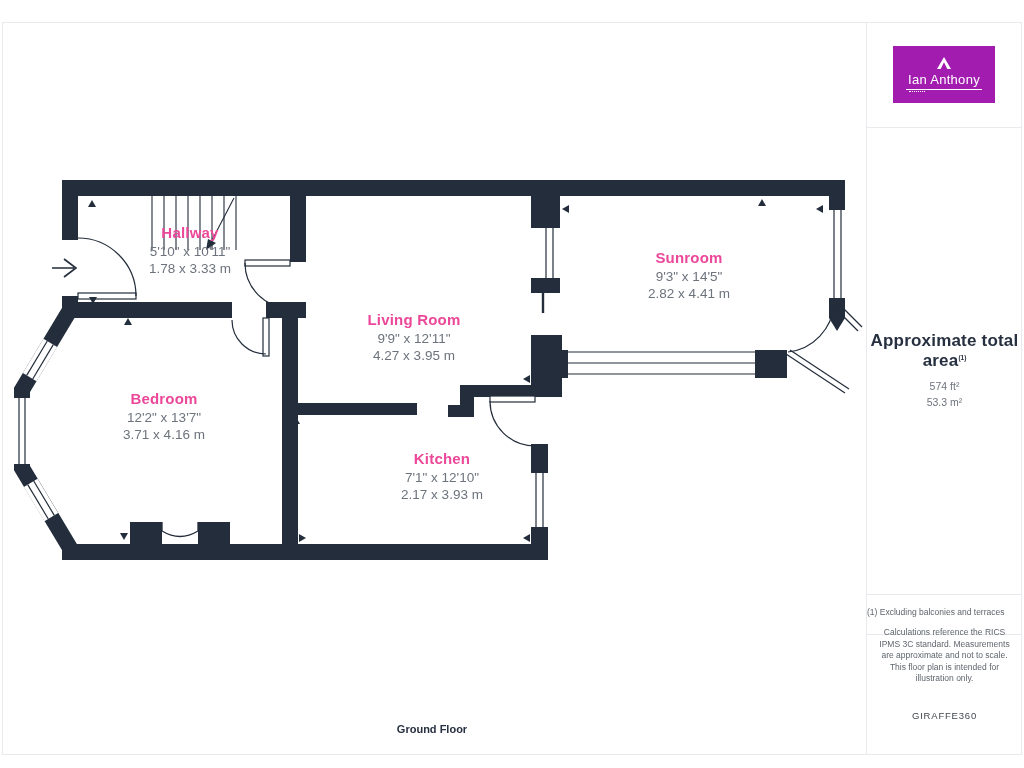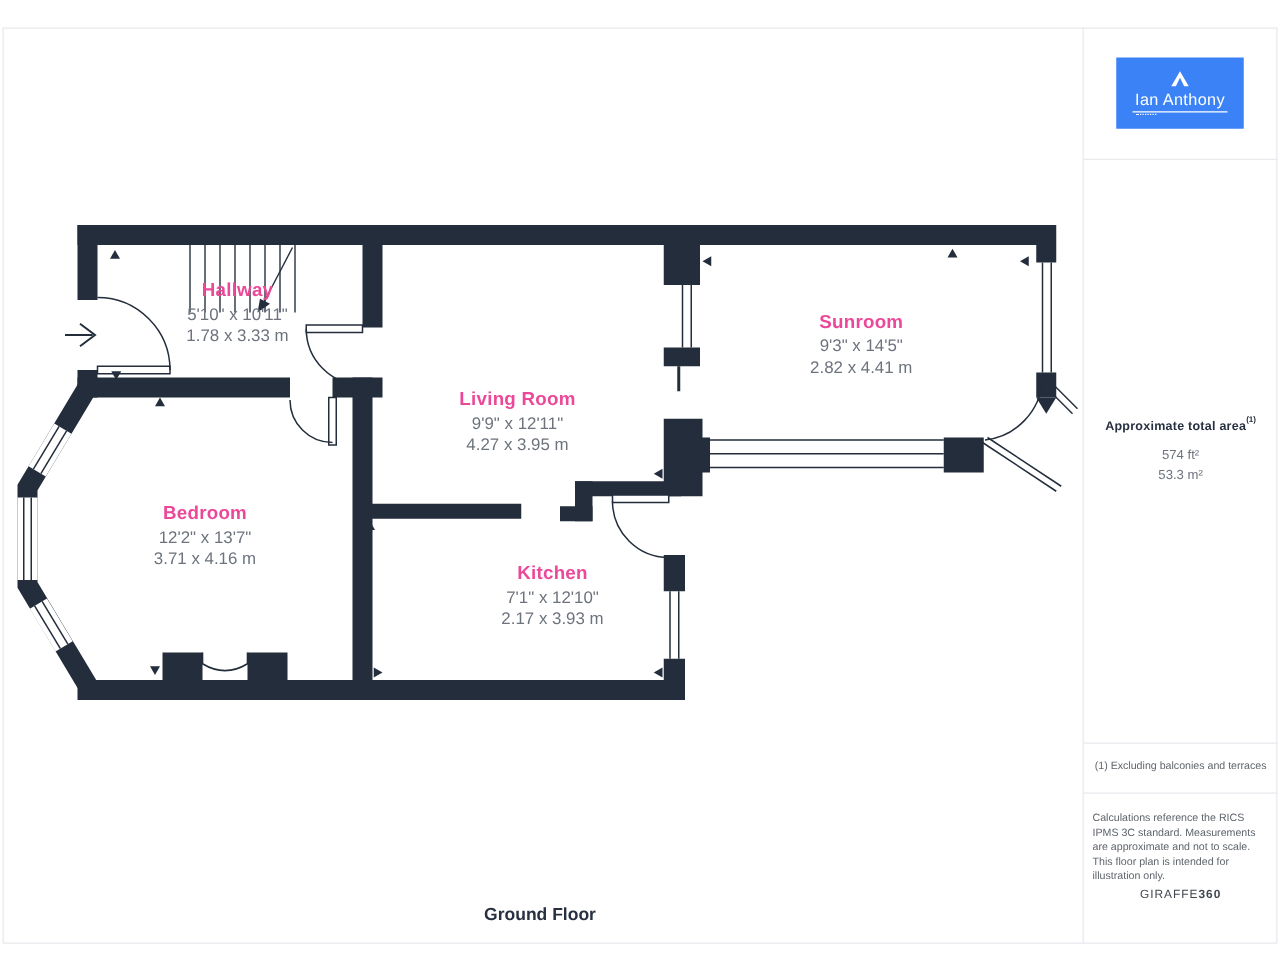--- a/index.html
+++ b/index.html
@@ -11,38 +11,38 @@
   .frame{position:absolute;left:2px;top:22px;width:1018px;height:731px;
     border:1px solid #e9e9ee;pointer-events:none;}
   .vdiv{position:absolute;left:866px;top:22px;width:1px;height:733px;background:#e9e9ee;}
   .hdiv{position:absolute;left:867px;width:155px;height:1px;background:#e9e9ee;}
   .plan-svg{position:absolute;left:0;top:0;}
   .room-label{position:absolute;transform:translateX(-50%);text-align:center;white-space:nowrap;}
   .room-name{font-size:15px;font-weight:bold;color:#ec4899;letter-spacing:.2px;}
   .room-dim{font-size:13.5px;color:#6d737d;line-height:17px;}
   .room-dim.first{margin-top:2px;}
   .floor-label{position:absolute;left:432px;top:723px;transform:translateX(-50%);
-    font-size:14px;font-weight:bold;color:#273040;}
-  .logo{position:absolute;left:893px;top:46px;width:102px;height:57px;background:#3b82f6;
+    font-size:11px;font-weight:bold;color:#273040;}
+  .logo{position:absolute;left:893px;top:46px;width:102px;height:57px;background:#a21caf;
     display:flex;flex-direction:column;align-items:center;justify-content:center;}
   .logo-text{color:#ffffff;font-size:13px;border-bottom:1px solid #ffffff;
     padding:1px 2px 2px 2px;margin-top:1px;letter-spacing:.3px;}
   .logo-dashes{width:16px;height:1px;border-top:1px dotted #ffffff;margin-top:1px;align-self:flex-start;margin-left:16px;}
   .area-block{position:absolute;left:867px;top:331px;width:155px;text-align:center;}
-  .area-title{font-size:10px;font-weight:bold;color:#273040;letter-spacing:.2px;}
+  .area-title{font-size:17px;font-weight:bold;color:#273040;letter-spacing:.2px;}
   .area-sup{font-size:6.5px;vertical-align:super;font-weight:bold;color:#273040;}
   .area-val{font-size:10.5px;color:#6d737d;line-height:16px;}
   .area-val.first{margin-top:7px;}
-  .footnote{position:absolute;left:867px;top:607px;width:155px;text-align:center;
+  .footnote{position:absolute;left:867px;top:607px;width:155px;
     font-size:8.5px;color:#5f656c;}
-  .disclaimer{position:absolute;left:874px;top:649px;width:141px;
+  .disclaimer{position:absolute;left:874px;top:627px;width:141px;text-align:center;
     font-size:8.5px;line-height:11.5px;color:#5f656c;}
   .brand{position:absolute;left:867px;top:710px;width:155px;text-align:center;
     font-size:9.5px;letter-spacing:.8px;color:#40474e;}
-  .brand b{font-weight:bold;}
+  .brand b{font-weight:normal;}
 </style>
 </head>
 <body>
 
 <div class="frame"></div>
 <div class="vdiv"></div>
 <div class="hdiv" style="top:127px;"></div>
 <div class="hdiv" style="top:594px;"></div>
 <div class="hdiv" style="top:634px;"></div>
 
@@ -179,21 +179,21 @@
 <div class="room-label" style="left:414px;top:280px;margin-top:31px;">
   <div class="room-name">Living Room</div>
   <div class="room-dim first">9'9" x 12'11"</div>
   <div class="room-dim">4.27 x 3.95 m</div>
 </div>
 <div class="room-label" style="left:689px;top:249px;">
   <div class="room-name">Sunroom</div>
   <div class="room-dim first">9'3" x 14'5"</div>
   <div class="room-dim">2.82 x 4.41 m</div>
 </div>
-<div class="room-label" style="left:164px;top:402px;">
+<div class="room-label" style="left:164px;top:390px;">
   <div class="room-name">Bedroom</div>
   <div class="room-dim first">12'2" x 13'7"</div>
   <div class="room-dim">3.71 x 4.16 m</div>
 </div>
 <div class="room-label" style="left:422px;top:450px;margin-left:20px;">
   <div class="room-name">Kitchen</div>
   <div class="room-dim first">7'1" x 12'10"</div>
   <div class="room-dim">2.17 x 3.93 m</div>
 </div>
 

